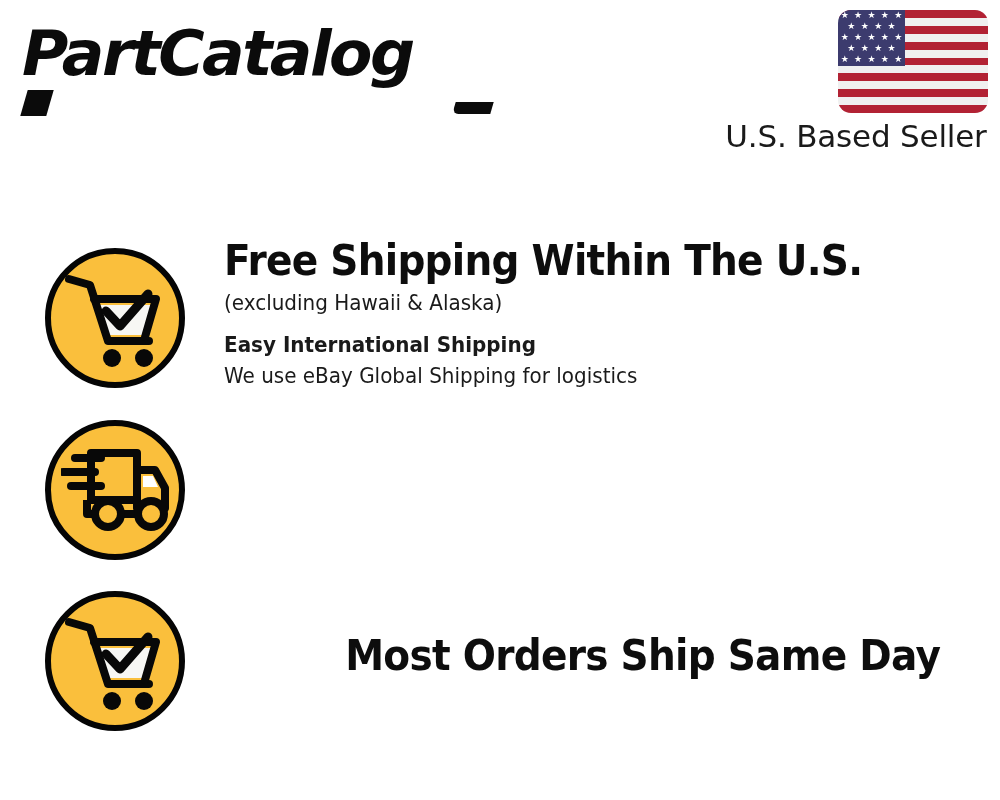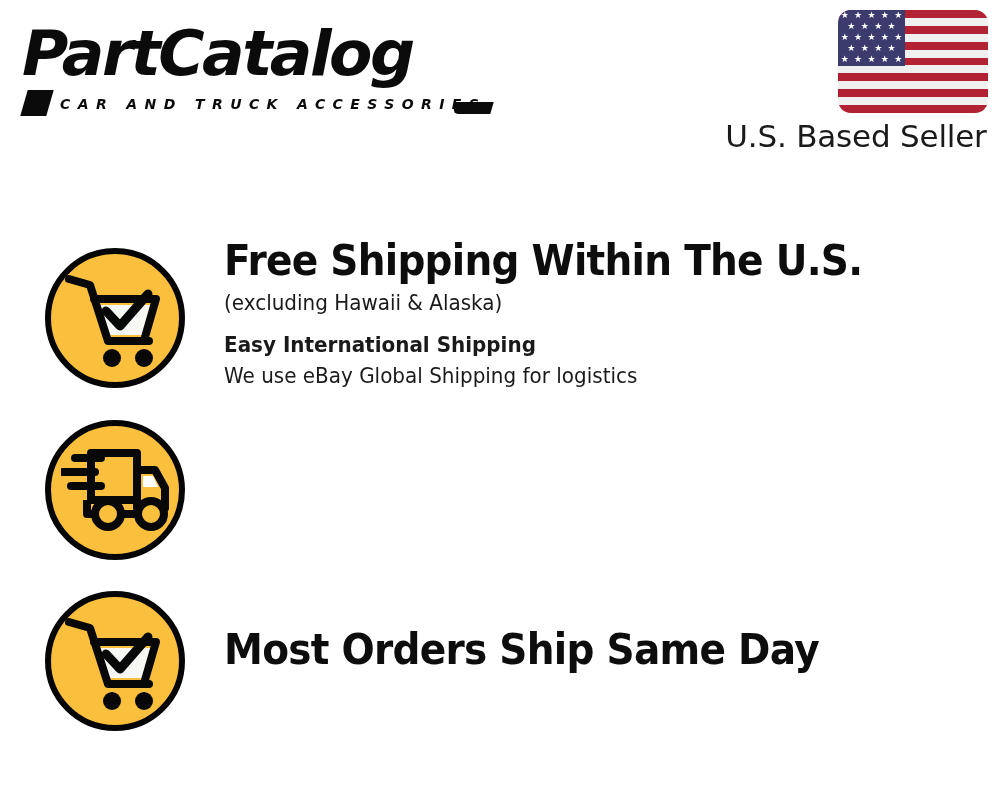--- a/index.html
+++ b/index.html
@@ -196,32 +196,31 @@
   }
   .benefit-sub.bold {
     font-weight: 700;
   }
 
   
   #benefit-row-0 .benefit-text { top: -12px; }
   #benefit-row-0 .benefit-sub-1 { margin-top: 2px; }
   #benefit-row-0 .benefit-sub-2 { margin-top: 11px; }
   #benefit-row-1 .benefit-text { top: 44px; }
-  #benefit-row-2 .benefit-text { top: 34px; }
+  #benefit-row-2 .benefit-text { top: 40px; text-align: right; }
 </style>
 </head>
 <body>
 
 <div id="banner-header">
 
   <div id="brand-logo">
     <div class="logo-slash" id="logo-slash-left"></div>
     <div class="logo-slash" id="logo-slash-right"></div>
     <div id="brand-wordmark">PartCatalog</div>
-    <div id="brand-tagline">CAR AND TRUCK ACCESSORIES</div>
   </div>
 
   <div id="us-flag-icon">
 
     <div class="stripe" style="top:0px"></div>
     <div class="stripe" style="top:15.85px"></div>
     <div class="stripe" style="top:31.69px"></div>
     <div class="stripe" style="top:47.54px"></div>
     <div class="stripe" style="top:63.38px"></div>
     <div class="stripe" style="top:79.23px"></div>

